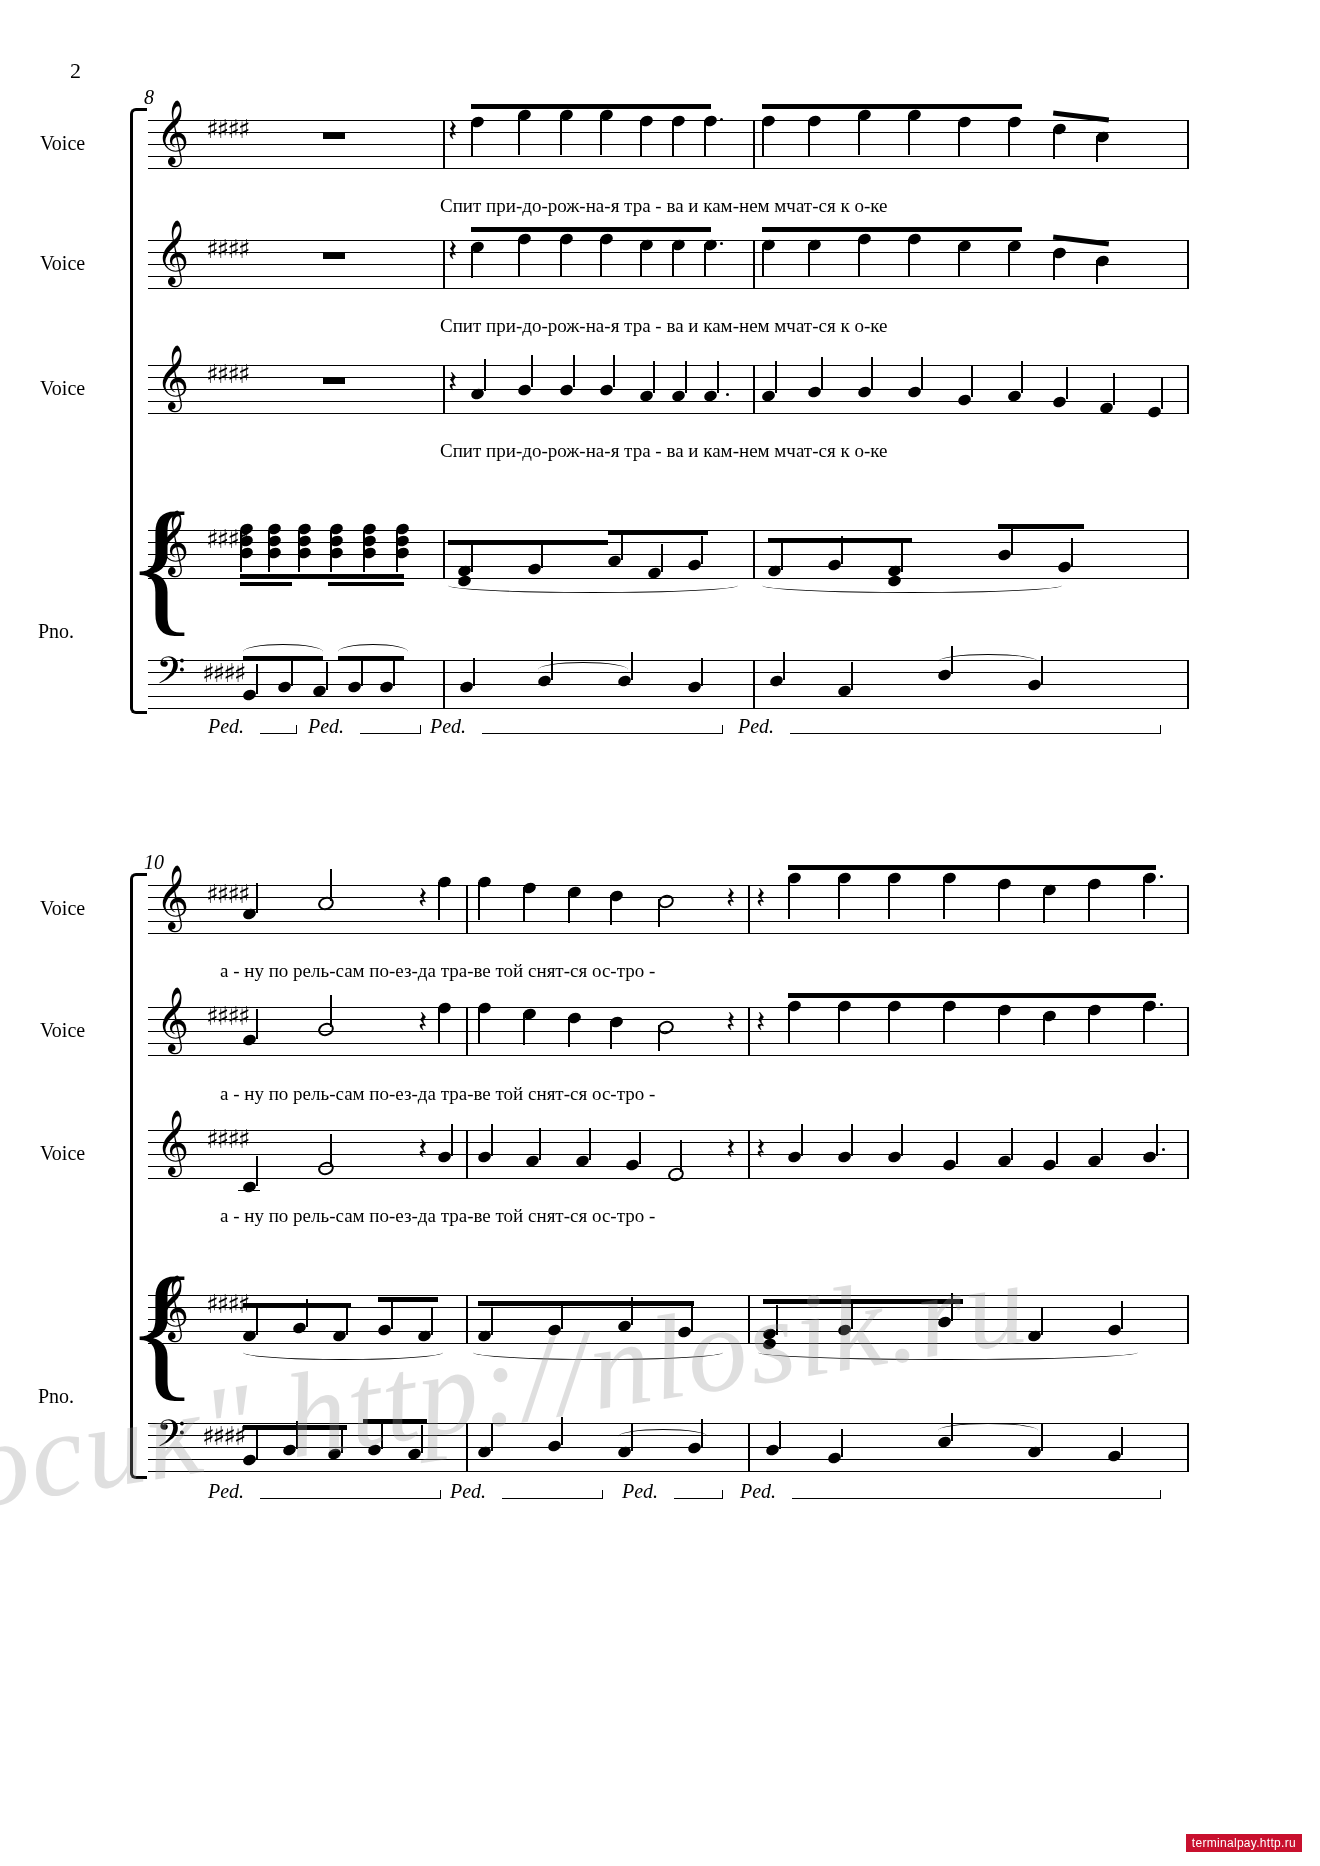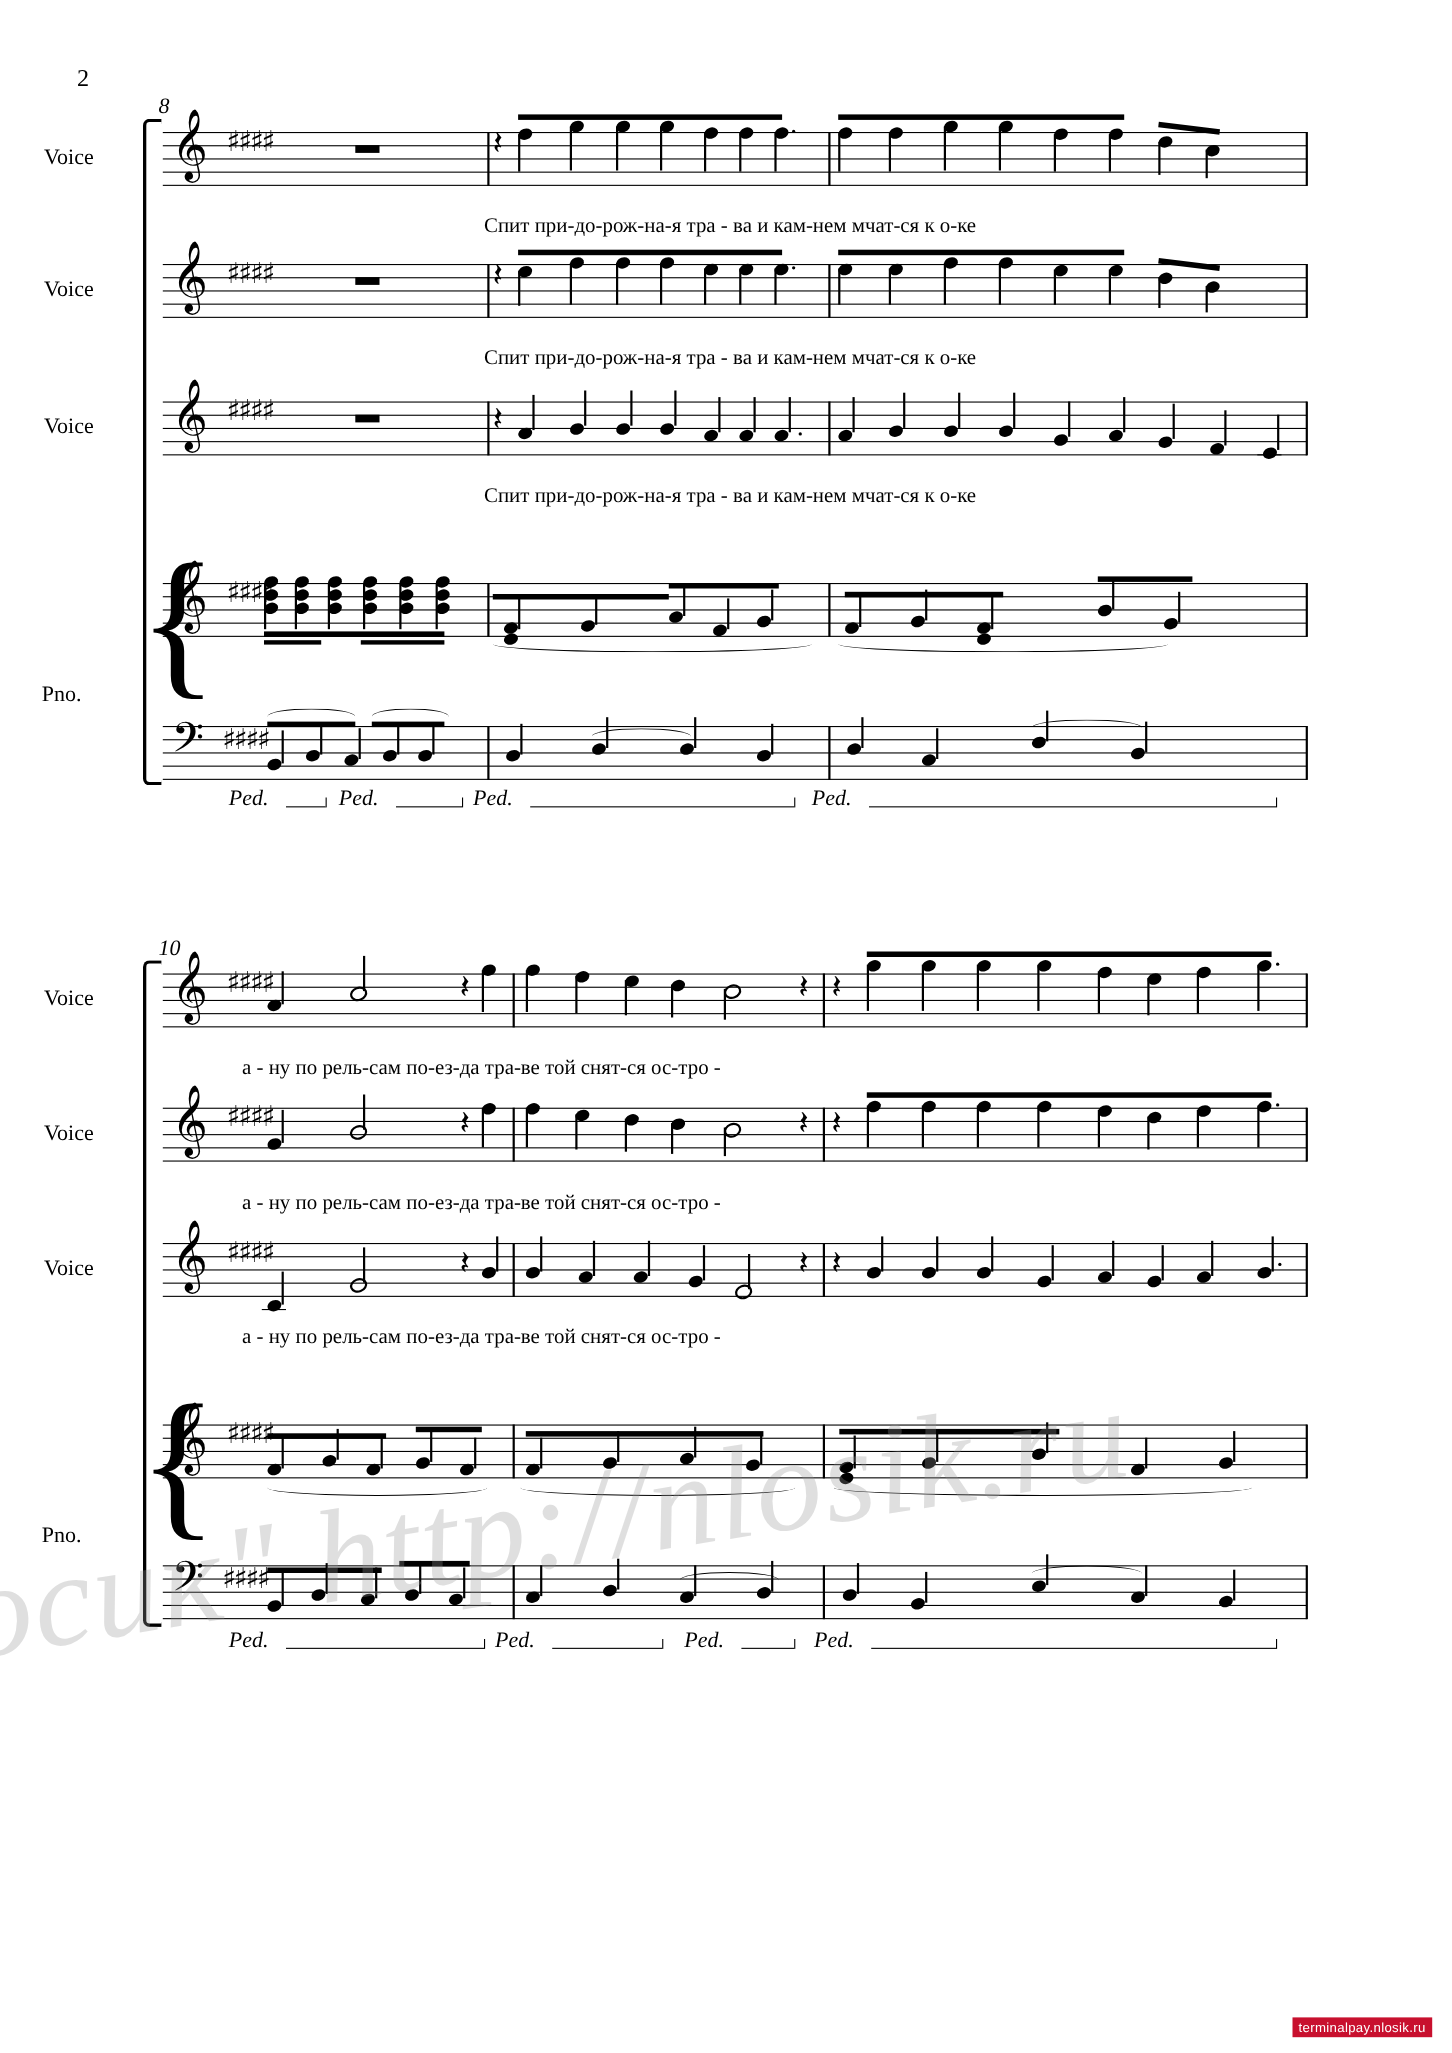--- a/index.html
+++ b/index.html
@@ -804,14 +804,14 @@
     <div class="ped-end" style="left:472px; top:635px;"></div>
     <div class="ped" style="left:492px; top:625px;">Ped.</div>
     <div class="ped-line" style="left:544px; top:643px; width:48px;"></div>
     <div class="ped-end" style="left:592px; top:635px;"></div>
     <div class="ped" style="left:610px; top:625px;">Ped.</div>
     <div class="ped-line" style="left:662px; top:643px; width:368px;"></div>
     <div class="ped-end" style="left:1030px; top:635px;"></div>
   </div>
 
   <div class="watermark">осик" http://nlosik.ru</div>
-  <div class="footer-tag">terminalpay.nlosik.ru</div>
+  <div class="footer-tag">terminalpay.http.ru</div>
 </div>
 
 </body></html>

